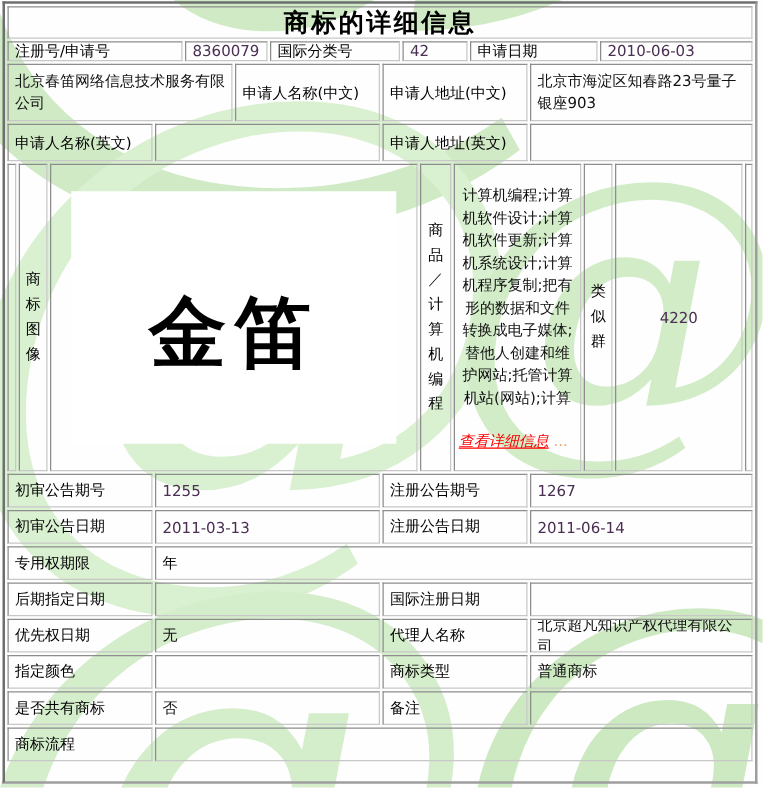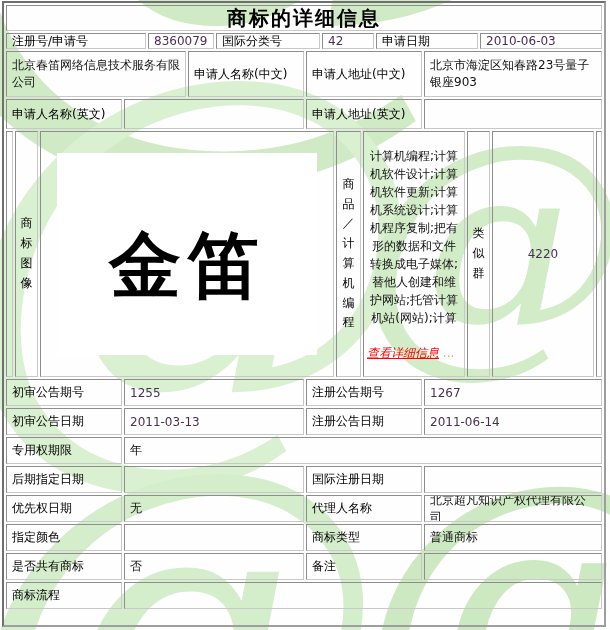--- a/index.html
+++ b/index.html
@@ -42,21 +42,21 @@
   .vert span { display:block; width:13px; }
   .skinny { padding:0; }
   
   .img-cell { justify-content:center; }
   .tm-img {
     width:260px; height:202px; background:#fff;
     display:flex; align-items:center; justify-content:center;
   }
   .tm-text {
     font-family:"DejaVu Serif","Liberation Serif",serif; font-weight:bold;
-    font-size:72px; color:#000; letter-spacing:6px; white-space:nowrap;margin-top:23px;
+    font-size:62px; color:#000; letter-spacing:6px; white-space:nowrap;margin-top:23px;
   }
   
   .svc-cell { flex-direction:column; justify-content:center; padding:2px 3px;gap:16px; }
   .svc-text { text-align:center; line-height:1.5; font-size:12px; color:#111; }
   .svc-more { width:100%; text-align:left; line-height:1.5; font-size:12px; margin-top:1px; }
   .svc-link { color:#f00; text-decoration:underline; cursor:pointer;font-style:italic; }
   .svc-dots { color:#f0a060; text-decoration:none; }
   .center { justify-content:center; }
 </style>
 </head>

